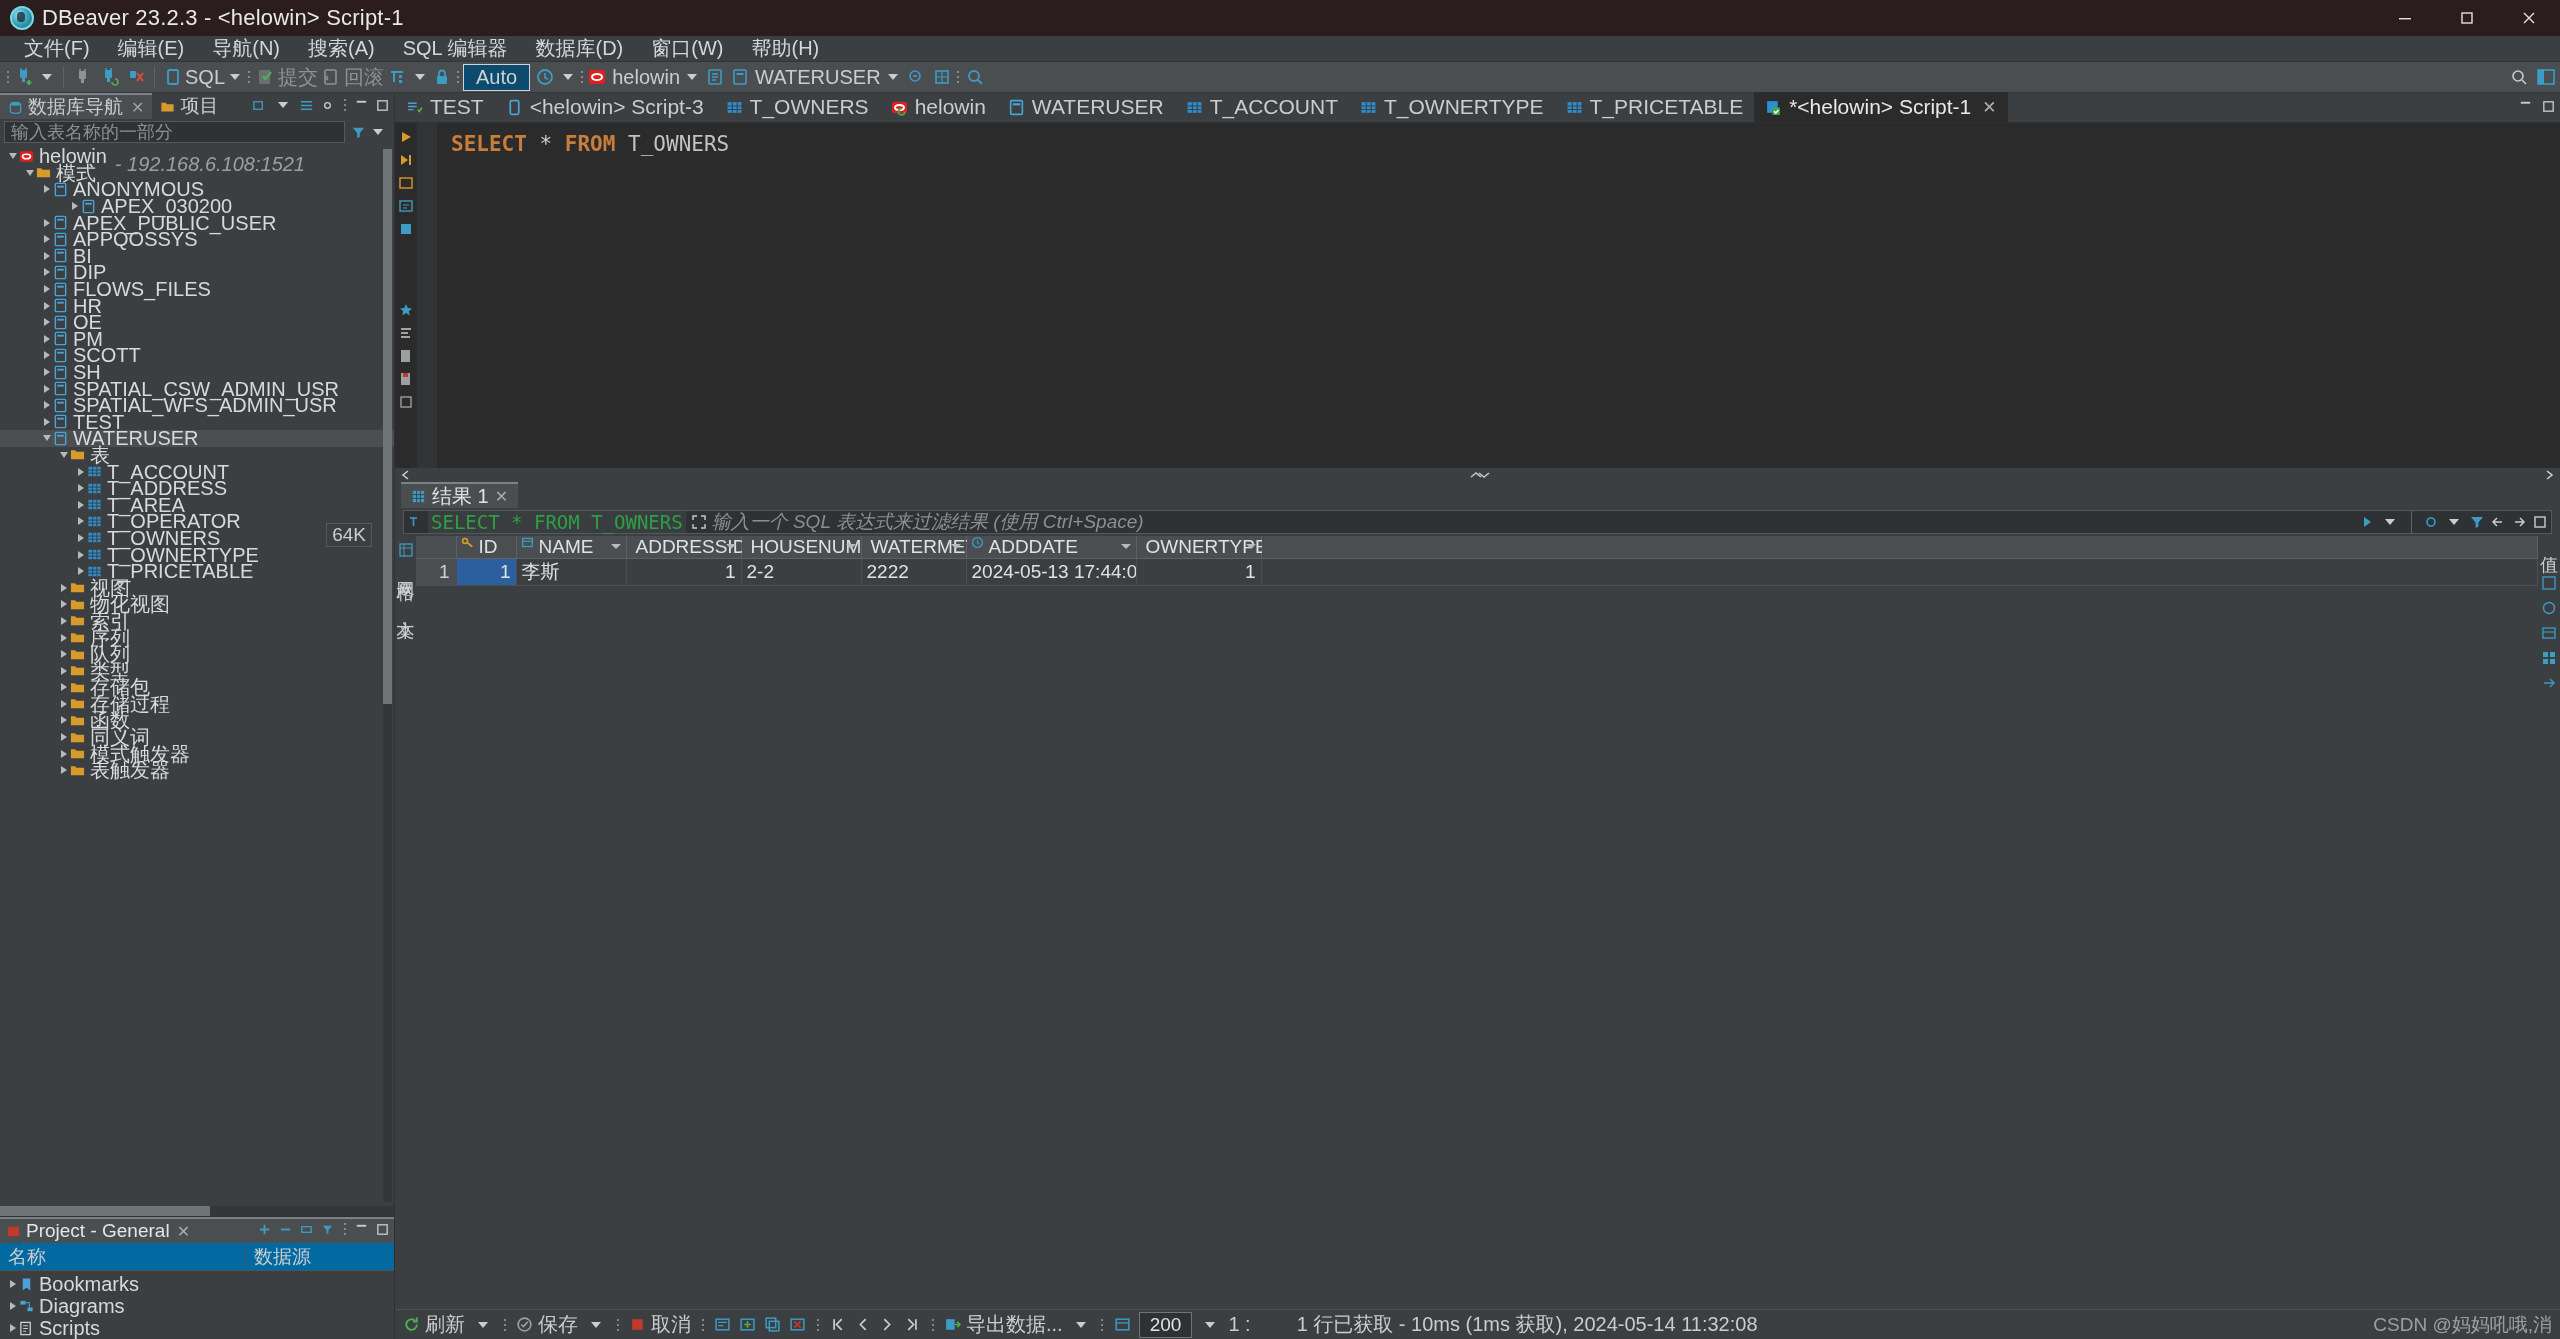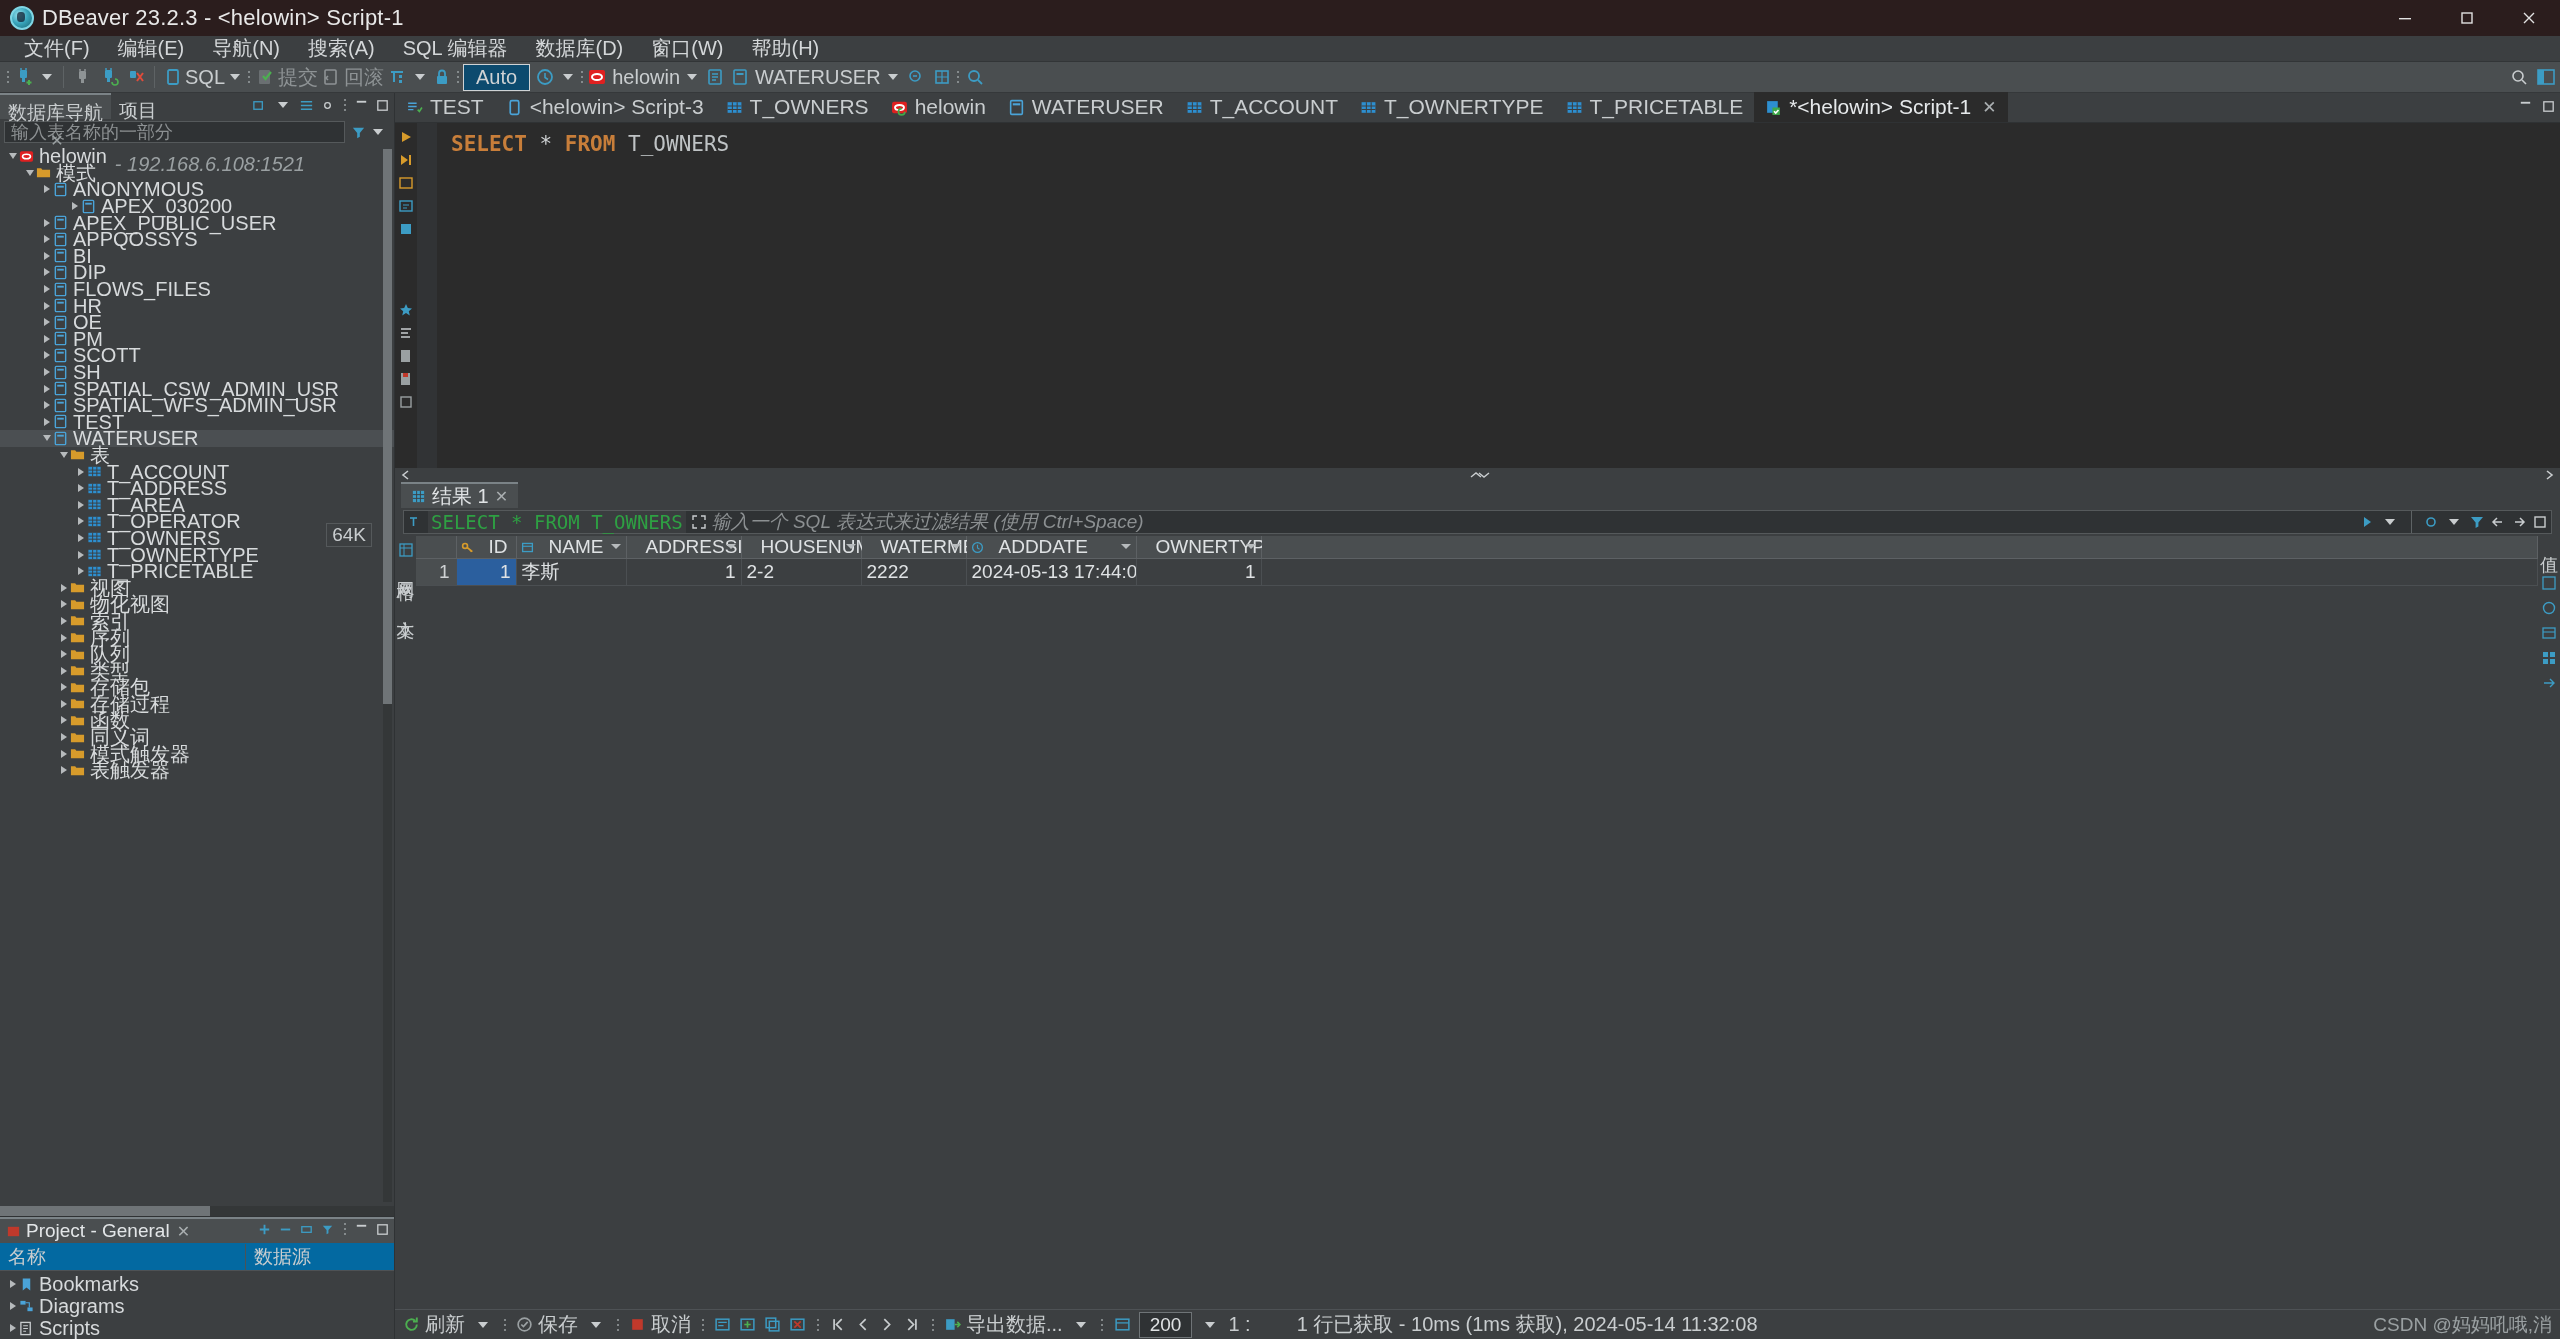--- a/index.html
+++ b/index.html
@@ -53,21 +53,21 @@
   }
   .tb-conn{display:flex;align-items:center;gap:5px;padding:0 2px;flex:none;}
   .tb-spacer{flex:1;}
 
   
   .body{ flex:1; display:flex; min-height:0; }
 
   
   .left{ width:395px; flex:none; display:flex; flex-direction:column; background:#3c3f41; border-right:1px solid #2f3234;}
   .panel-tabs{ height:26px;display:flex;align-items:flex-end;background:#3c3f41;position:relative;}
-  .ptab{ height:26px;display:flex;align-items:center;gap:5px;padding:0 8px;font-size:19px;color:#c9cdcf;flex-direction:column;}
+  .ptab{ height:26px;display:flex;align-items:center;gap:5px;padding:0 8px;font-size:19px;color:#c9cdcf;}
   .ptab.active{ background:#4a4e50;border-top:2px solid #7b8387;}
   .ptab .x{color:#9aa0a2;font-size:16px;margin-left:3px;}
   .ptab-tools{position:absolute;right:4px;bottom:3px;display:flex;align-items:center;gap:6px;}
   .mini-ic{width:15px;height:15px;display:block;}
 
   .nav-filter{ height:26px;display:flex;align-items:center;background:#3c3f41;padding:2px 4px;gap:4px;}
   .nav-filter input{
     flex:1;height:22px;background:#2f3234;border:1px solid #55595b;color:#b9bcbe;
     font-size:18px;padding:0 6px;font-family:inherit;outline:none;
   }
@@ -122,21 +122,21 @@
 
   .grid-wrap{flex:1;display:flex;min-height:0;}
   .gridside{width:21px;background:#3c3f41;flex:none;display:flex;flex-direction:column;align-items:center;padding-top:6px;gap:10px;}
   .vtxt{writing-mode:vertical-rl;font-size:18px;color:#c9cdcf;letter-spacing:1px;}
   .grid{flex:1;display:flex;flex-direction:column;min-width:0;background:#3c3f41;overflow:hidden;}
   table.dg{border-collapse:collapse;table-layout:fixed;width:100%;}
   table.dg th{
     background:#4a4e50;color:#dfe2e4;font-size:19px;font-weight:normal;text-align:left;
     height:22px;border-right:1px solid #5d6164;border-bottom:1px solid #5d6164;padding:0 4px;position:relative;
   }
-  table.dg th .hd{display:flex;align-items:center;gap:15px;}
+  table.dg th .hd{display:flex;align-items:flex-start;gap:5px;}
   table.dg th .hcar{position:absolute;right:5px;top:8px;width:0;height:0;border-left:5px solid transparent;border-right:5px solid transparent;border-top:5px solid #b6babc;}
   table.dg th.rowno{width:40px;background:#4a4e50;}
   table.dg td{
     height:22px;font-size:19px;color:#dfe2e4;border-right:1px solid #4b4f52;border-bottom:1px solid #4b4f52;
     padding:0 5px;background:#3c3f41;white-space:nowrap;overflow:hidden;
   }
   table.dg td.rowno{background:#4a4e50;color:#cfd2d4;text-align:right;padding-right:6px;width:40px;}
   table.dg td.sel{background:#2b5f9e;}
   td.num{text-align:right;}
   .grid-fill{flex:1;background:#3c3f41;}

